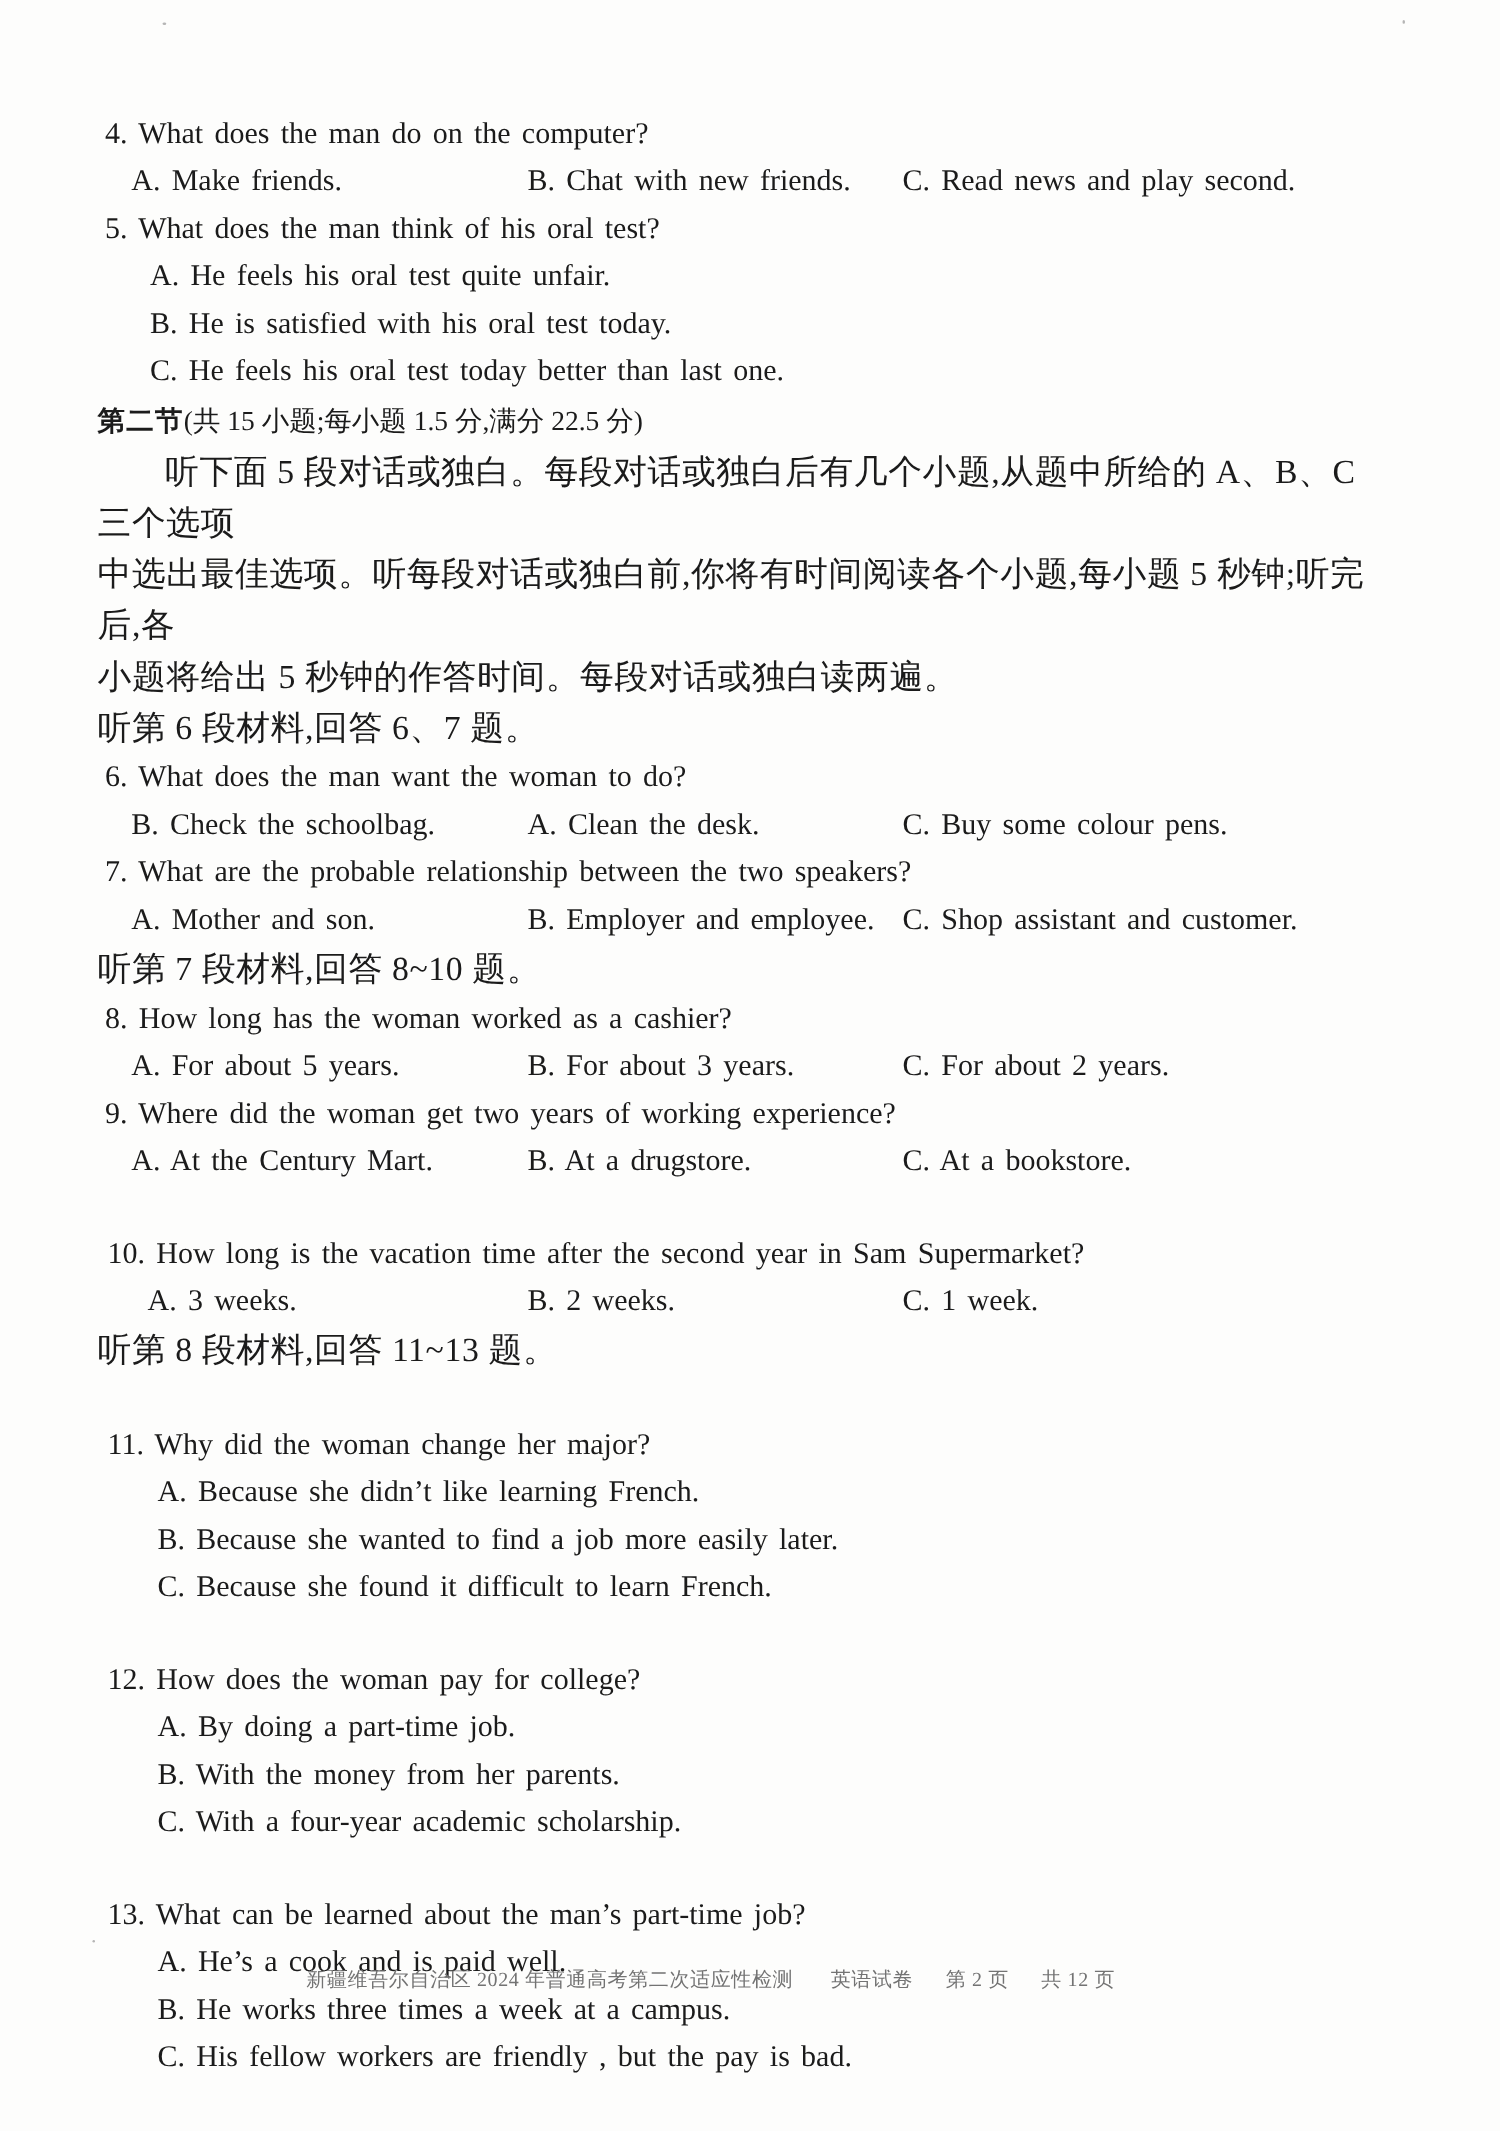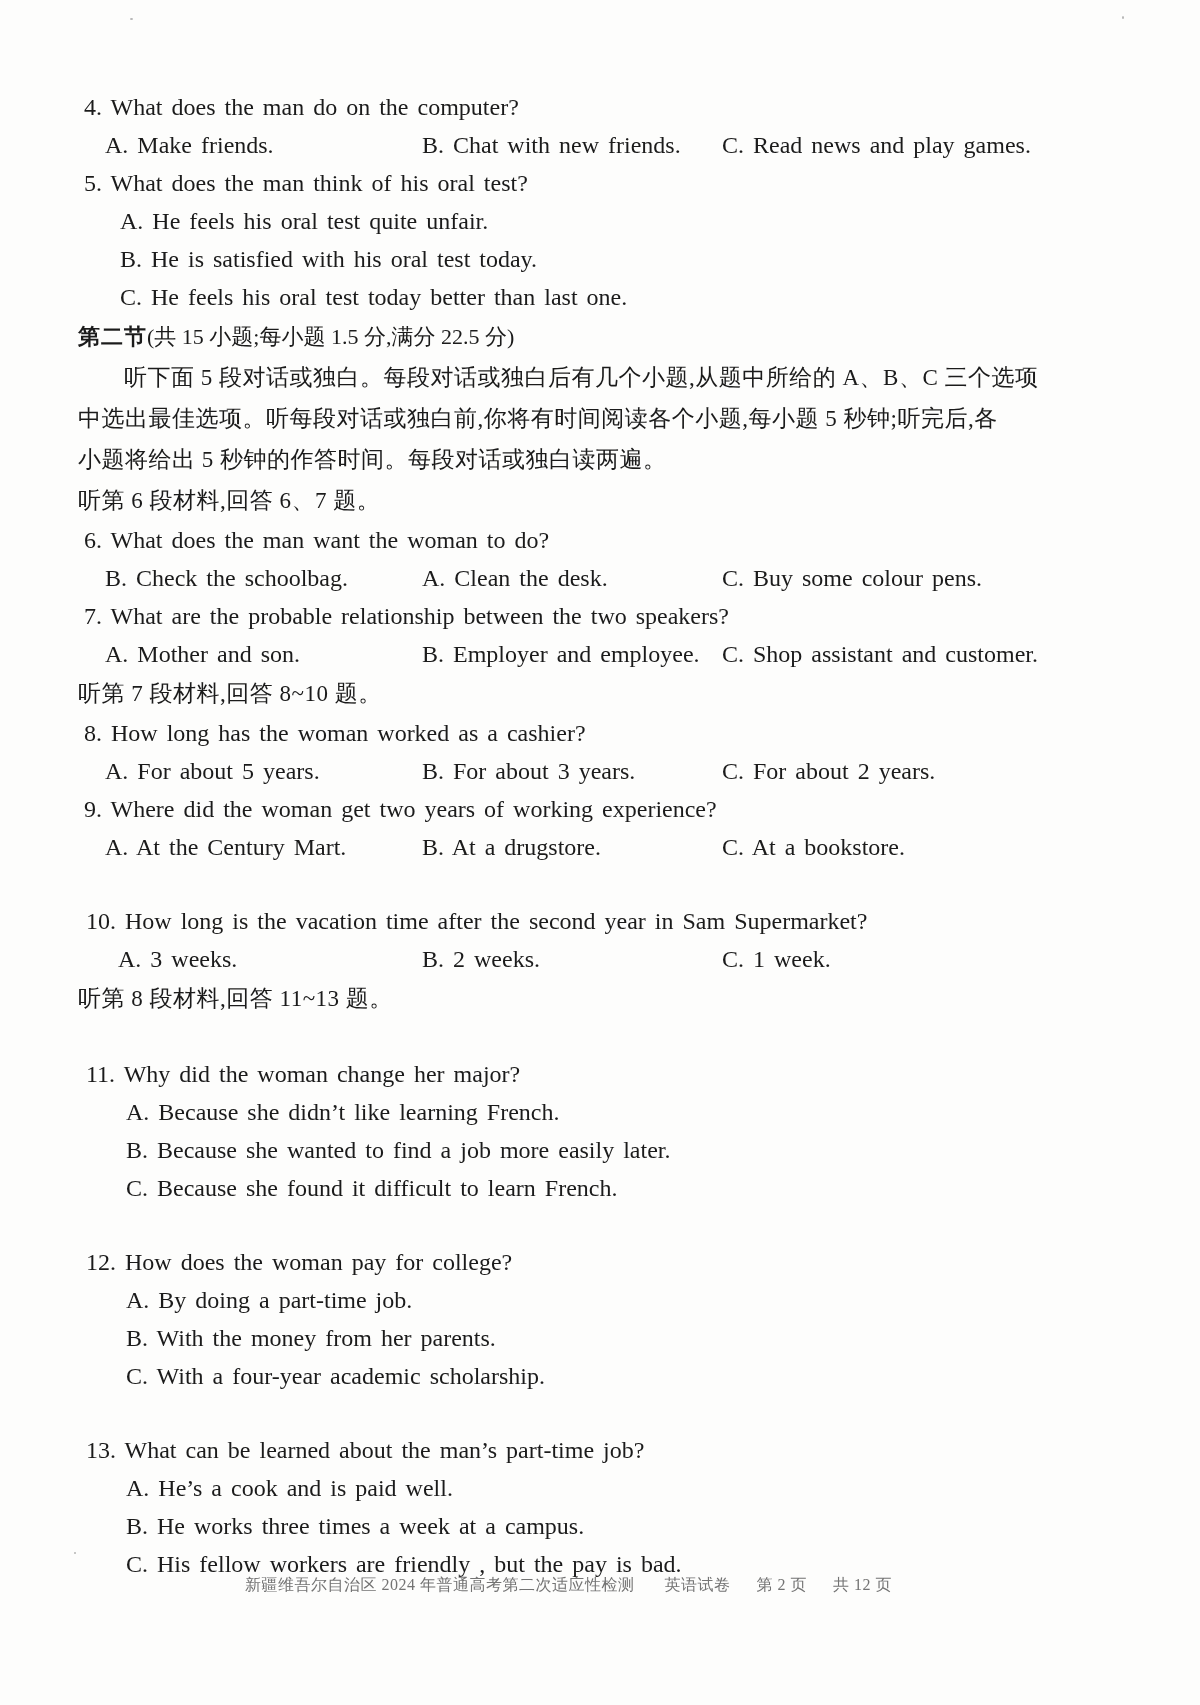--- a/index.html
+++ b/index.html
@@ -17,21 +17,21 @@
   .content {
     padding: 88px 82px 0 78px;
   }
   .en {
     font-size: 24px;
     line-height: 38px;
     word-spacing: 3px;
     white-space: nowrap;
   }
   .cn {
-    font-size: 23px;
+    font-size: 27px;
     line-height: 41px;
     letter-spacing: 0.5px;
   }
   .q-line { margin-left: 6px; }
   .q-line.two-digit { margin-left: 8px; margin-top: 36px; }
   
   .opt-row {
     display: grid;
     grid-template-columns: 317px 300px auto;
     padding-left: 27px;
@@ -69,21 +69,21 @@
 </head>
 <body>
 
 <div class="page">
   <div class="content">
 
     <div class="en q-line">4. What does the man do on the computer?</div>
     <div class="en opt-row">
       <span>A. Make friends.</span>
       <span>B. Chat with new friends.</span>
-      <span>C. Read news and play games.</span>
+      <span>C. Read news and play second.</span>
     </div>
 
     <div class="en q-line">5. What does the man think of his oral test?</div>
     <div class="en opt-stack">
       <div class="opt-line">A. He feels his oral test quite unfair.</div>
       <div class="opt-line">B. He is satisfied with his oral test today.</div>
       <div class="opt-line">C. He feels his oral test today better than last one.</div>
     </div>
 
     <div class="section-heading">

